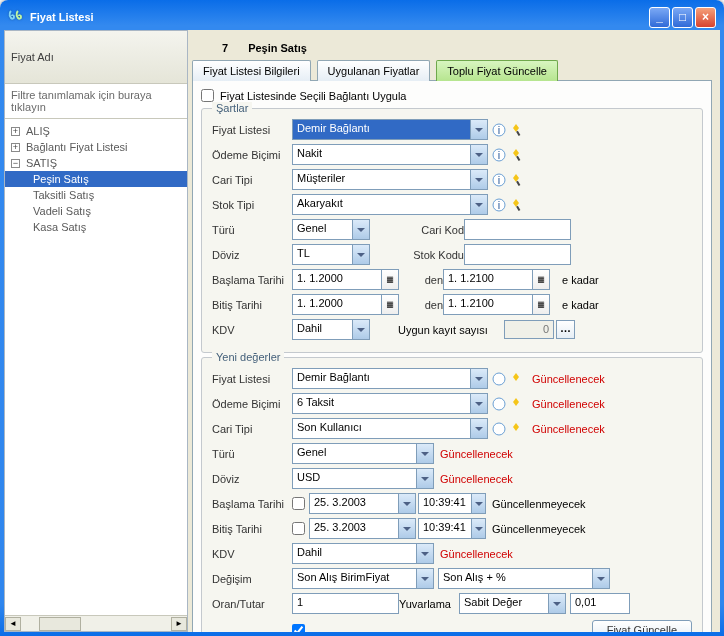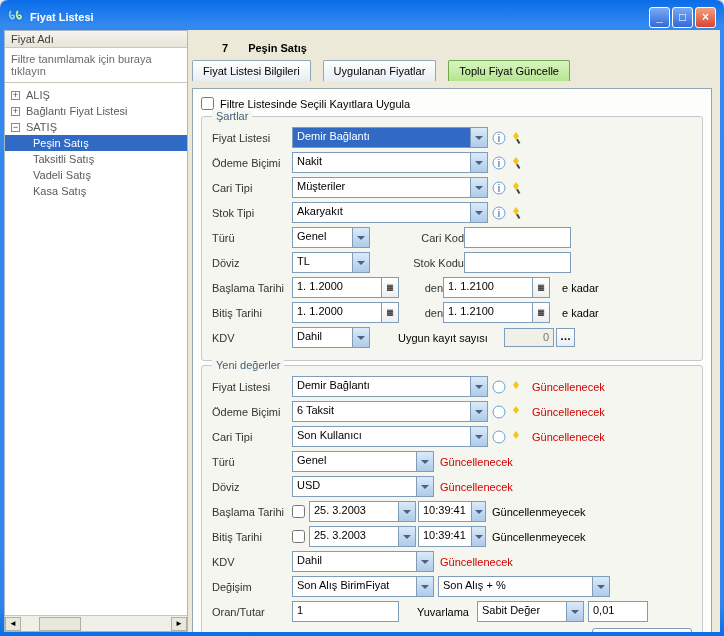--- a/index.html
+++ b/index.html
@@ -7,34 +7,34 @@
 .window{width:724px;height:636px;background:linear-gradient(to bottom,#0a6de8 0%,#3389ef 4%,#2f86ee 95%,#0a6de8 100%);border-radius:8px 8px 0 0;box-shadow:0 0 4px rgba(0,0,0,.5);position:relative;padding:4px}
 .titlebar{height:26px;display:flex;align-items:center;padding:0 4px;color:#fff;font-size:13px;font-weight:bold}
 .app-icon{width:16px;height:16px;margin-right:6px;display:inline-flex;align-items:center;justify-content:center}
 .app-icon svg{filter:drop-shadow(0 0 1px rgba(0,0,0,.3))}
 .win-btns{margin-left:auto;display:flex;gap:2px}
 .win-btn{width:21px;height:21px;border:1px solid #fff;border-radius:3px;display:flex;align-items:center;justify-content:center;font-weight:bold;color:#fff;font-size:12px;cursor:pointer}
 .win-min,.win-max{background:linear-gradient(to bottom,#7ba9f5,#2f6ad8)}
 .win-close{background:linear-gradient(to bottom,#f5a17b,#d8432f)}
 .client{position:absolute;top:30px;left:4px;right:4px;bottom:4px;background:#ece9d8;display:flex}
 .sidebar{width:184px;background:#fff;border:1px solid #a9b6c4;display:flex;flex-direction:column}
-.side-hdr{background:linear-gradient(to bottom,#f4f4ee,#e5e5d8);border-bottom:1px solid #c8c8bb;padding:2px 6px;color:#3e3e3e}
+.side-hdr{background:linear-gradient(to bottom,#f4f4ee,#e5e5d8);border-bottom:1px solid #c8c8bb;padding:20px 6px;color:#3e3e3e}
 .sidefilter{border-bottom:1px solid #c8c8bb;padding:5px 6px;color:#6a6a6a}
 .tree{flex:1;padding:4px 0;overflow:auto}
 .tn{display:flex;align-items:center;padding:2px 6px;color:#5a5a5a;cursor:pointer;white-space:nowrap}
 .tn.lvl1{padding-left:28px}
 .tn.sel{background:#316ac5;color:#fff}
 .pm{width:9px;height:9px;border:1px solid #8a8a8a;margin-right:6px;display:inline-flex;align-items:center;justify-content:center;font-size:9px;line-height:1;color:#444;background:#fff}
 .scroll{height:16px;border-top:1px solid #c8c8bb;background:#f0f0e8;display:flex;align-items:center}
 .sbtn{width:16px;height:14px;border:1px solid #b0b0a0;background:#e8e8dd;display:flex;align-items:center;justify-content:center;font-size:8px}
 .thumb{width:42px;height:14px;border:1px solid #b0b0a0;background:#e8e8dd;margin-left:18px}
 .main{flex:1;padding:4px 8px 4px 4px;overflow:auto}
 .pgtitle{font-family:'Times New Roman',serif;font-size:18px;font-weight:bold;color:#000;margin:2px 0 2px 30px}
 .pgtitle .num{margin-right:20px}
-.tabs{display:flex;gap:12px;margin-bottom:8px}
+.tabs{display:flex;gap:6px;margin-bottom:0}
 .tab{padding:4px 10px;border:1px solid #91a7b4;border-bottom:none;background:linear-gradient(to bottom,#fff,#e6eef5);cursor:pointer;position:relative;top:1px;border-radius:2px 2px 0 0}
 .tab.active{background:linear-gradient(to bottom,#d8f5c0,#b6e58f);border-color:#6fa84c}
 .panel{border:1px solid #91a7b4;background:#fdfdfc;padding:8px}
 .chk{display:flex;align-items:center;gap:6px;margin-bottom:6px}
 .chk input{width:13px;height:13px;accent-color:#5a88c8}
 .group{border:1px solid #c4c9ce;background:#f6f6f0;border-radius:3px;padding:10px 10px 8px;margin-bottom:4px;position:relative}
 .ghdr{position:absolute;top:-7px;left:10px;background:#f6f6f0;padding:0 4px;color:#44607a}
 .row{display:flex;align-items:center;margin-bottom:4px}
 .lbl{width:80px;color:#333}
 .combo,.txt{height:21px;border:1px solid #7f9db9;background:#fff;padding:2px 20px 2px 4px;position:relative}
@@ -118,21 +118,21 @@
 
       <div class="tabs" id="tabs">
           <div class="tab">Fiyat Listesi Bilgileri</div>
           <div class="tab">Uygulanan Fiyatlar</div>
           <div class="tab active">Toplu Fiyat Güncelle</div>
         </div>
 
       <div class="panel">
         <div class="chk">
           <input type="checkbox" style="">
-          <span>Filtre Listesinde Seçili Kayıtlara Uygula</span>
+          <span>Fiyat Listesinde Seçili Bağlantı Uygula</span>
         </div>
 
         <div class="group">
           <div class="ghdr">Şartlar</div>
 
           <div class="row">
             <span class="lbl">Fiyat Listesi</span>
             <div class="combo cw-180 sel-blue"><span>Demir Bağlantı</span><div class="ddl"></div></div>
             <span class="ico">
                 <svg viewBox="0 0 16 16">
@@ -313,21 +313,21 @@
             <span class="red">Güncellenecek</span>
           </div>
           <div class="row">
             <span class="lbl">Değişim</span>
             <div class="combo cw-140"><span>Son Alış BirimFiyat</span><div class="ddl"></div></div>
             <div class="combo" style="width:172px;margin-left:4px"><span>Son Alış + %</span><div class="ddl"></div></div>
           </div>
           <div class="row">
             <span class="lbl">Oran/Tutar</span>
             <div class="txt cw-100"><span>1</span></div>
-            <span style="margin-left:18px;width:60px">Yuvarlama</span>
+            <span style="width:60px">Yuvarlama</span>
             <div class="combo cw-100"><span>Sabit Değer</span><div class="ddl"></div></div>
             <div class="txt" style="width:60px;margin-left:4px"><span>0,01</span></div>
           </div>
           <div class="row" style="margin-top:6px">
             <span class="lbl"></span>
             <input type="checkbox" checked="" style="margin-right: 6px;">
             <button class="btn" style="margin-left:auto">Fiyat Güncelle</button>
           </div>
         </div>
       </div>

